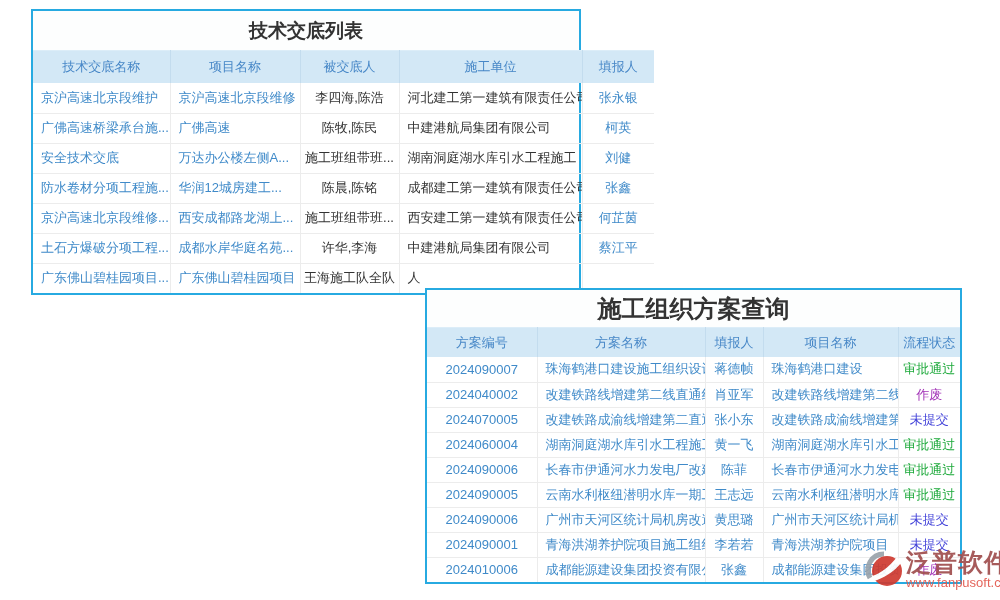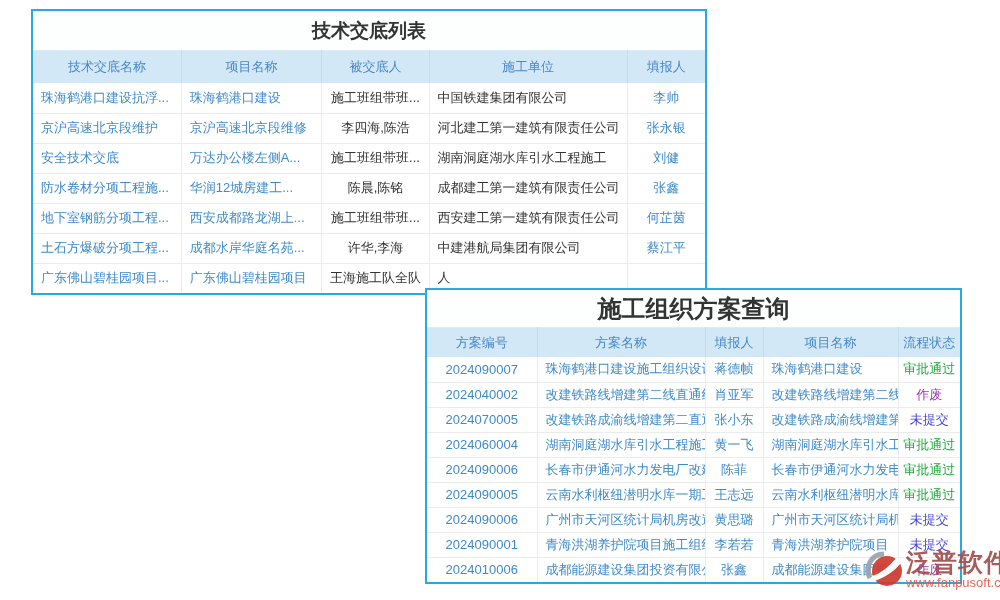--- a/index.html
+++ b/index.html
@@ -4,21 +4,21 @@
 <style>
   html,body{margin:0;padding:0;}
   body{
     width:1000px;height:600px;position:relative;background:#ffffff;
     font-family:"Liberation Sans", sans-serif;overflow:hidden;
   }
   .window{
     position:absolute;background:#ffffff;
     border:2px solid #27aae1;box-sizing:border-box;
   }
-  #win1{left:31px;top:9px;width:676px;}
+  #win1{left:31px;top:9px;width:550px;}
   #win2{left:425px;top:288px;width:537px;}
   .win-title{
     text-align:center;font-weight:bold;color:#333;background:#fdfefe;
   }
   #win1 .win-title{height:39px;line-height:39px;font-size:19px;}
   #win2 .win-title{height:37px;line-height:37px;font-size:24px;}
   table{border-collapse:collapse;table-layout:fixed;width:100%;}
   th{
     background:#d3e8f6;color:#4787c7;font-weight:normal;font-size:13px;
     border-right:1px solid #c3dcee;border-top:1px solid #dcedf8;
@@ -72,49 +72,49 @@
         <tr>
           <th>技术交底名称</th>
           <th>项目名称</th>
           <th>被交底人</th>
           <th>施工单位</th>
           <th>填报人</th>
         </tr>
       </thead>
     <tbody>
         <tr>
-          <td class="link al">珠海鹤港口建设抗浮...</td>
-          <td class="link al">珠海鹤港口建设</td>
-          <td class="dark ac">施工班组带班...</td>
-          <td class="dark al">中国铁建集团有限公司</td>
-          <td class="link ac">李帅</td>
-        </tr>
-        <tr>
           <td class="link al">京沪高速北京段维护</td>
           <td class="link al">京沪高速北京段维修</td>
           <td class="dark ac">李四海,陈浩</td>
           <td class="dark al">河北建工第一建筑有限责任公司</td>
           <td class="link ac">张永银</td>
         </tr>
         <tr>
+          <td class="link al">广佛高速桥梁承台施...</td>
+          <td class="link al">广佛高速</td>
+          <td class="dark ac">陈牧,陈民</td>
+          <td class="dark al">中建港航局集团有限公司</td>
+          <td class="link ac">柯英</td>
+        </tr>
+        <tr>
           <td class="link al">安全技术交底</td>
           <td class="link al">万达办公楼左侧A...</td>
           <td class="dark ac">施工班组带班...</td>
           <td class="dark al">湖南洞庭湖水库引水工程施工</td>
           <td class="link ac">刘健</td>
         </tr>
         <tr>
           <td class="link al">防水卷材分项工程施...</td>
           <td class="link al">华润12城房建工...</td>
           <td class="dark ac">陈晨,陈铭</td>
           <td class="dark al">成都建工第一建筑有限责任公司</td>
           <td class="link ac">张鑫</td>
         </tr>
         <tr>
-          <td class="link al">地下室钢筋分项工程...</td>
+          <td class="link al">京沪高速北京段维修...</td>
           <td class="link al">西安成都路龙湖上...</td>
           <td class="dark ac">施工班组带班...</td>
           <td class="dark al">西安建工第一建筑有限责任公司</td>
           <td class="link ac">何芷茵</td>
         </tr>
         <tr>
           <td class="link al">土石方爆破分项工程...</td>
           <td class="link al">成都水岸华庭名苑...</td>
           <td class="dark ac">许华,李海</td>
           <td class="dark al">中建港航局集团有限公司</td>

